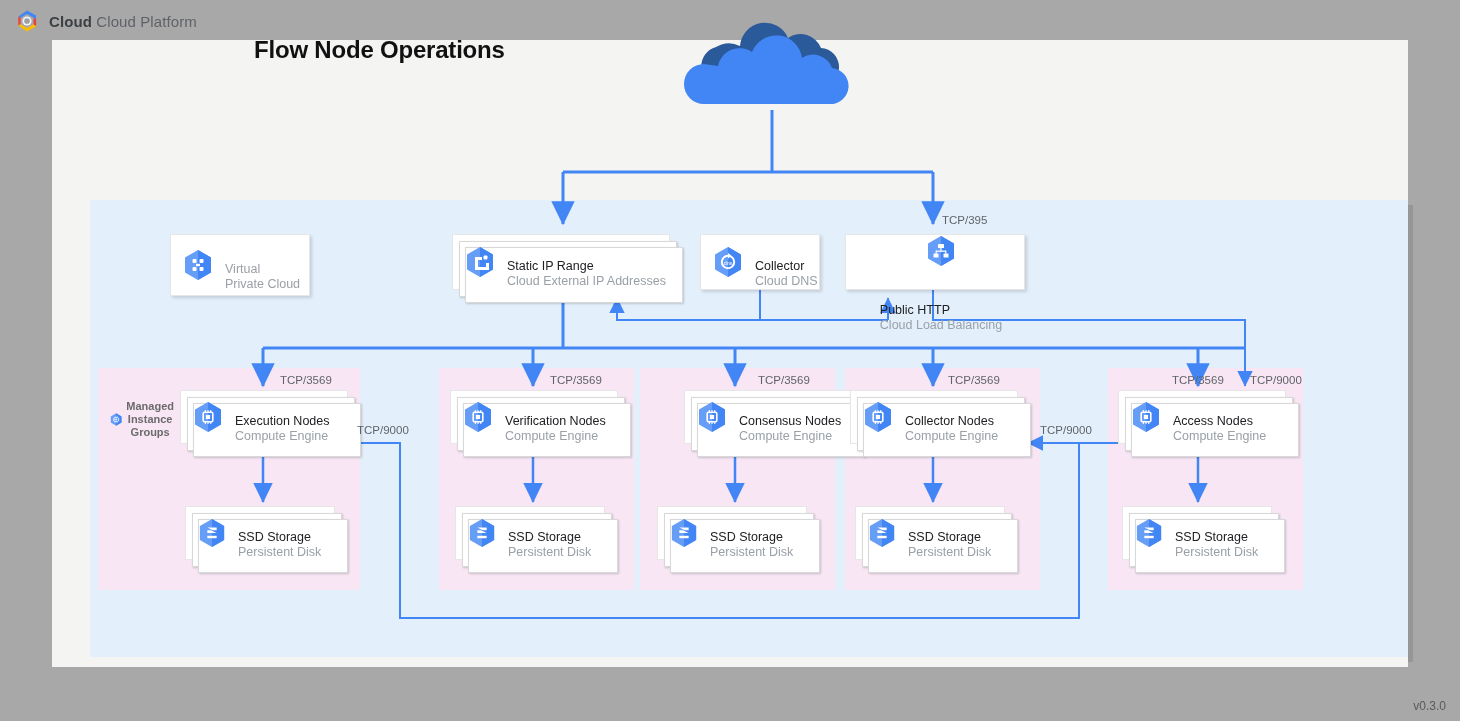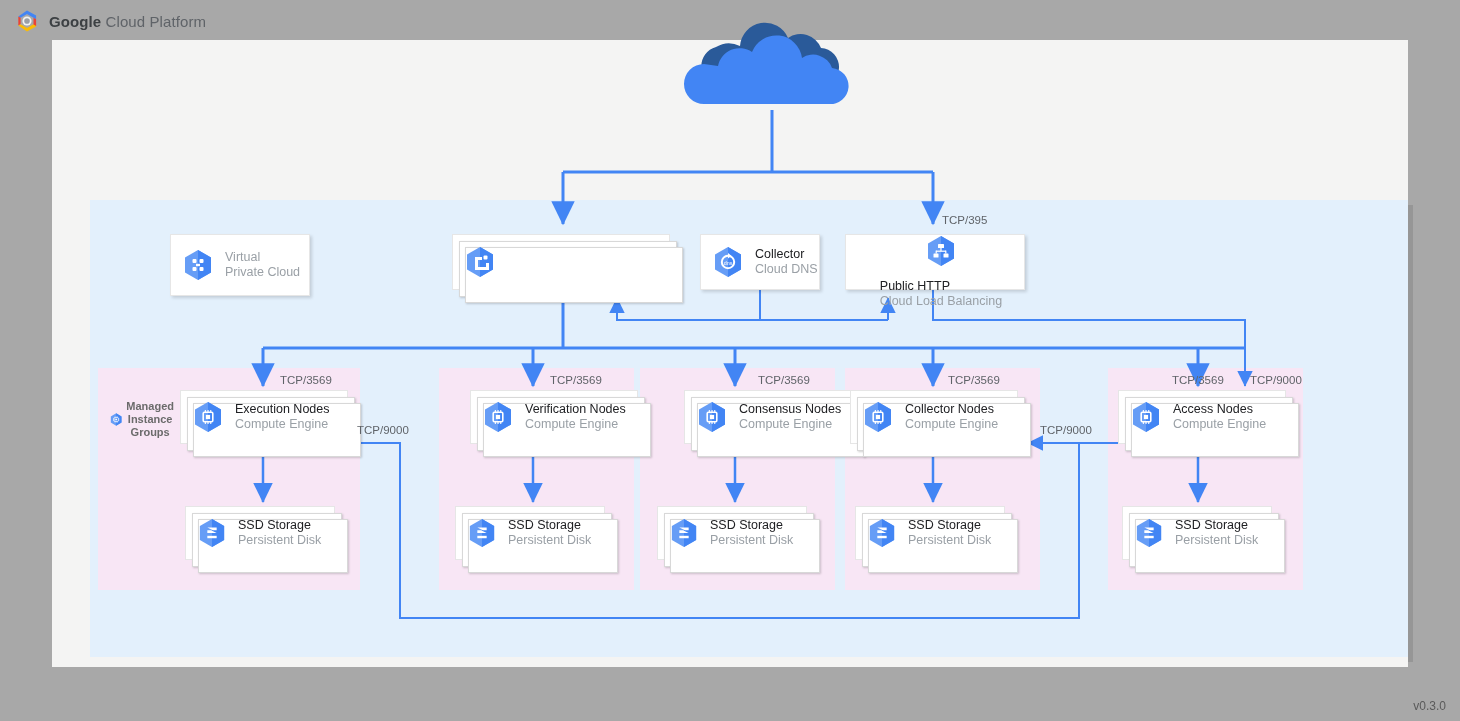--- a/index.html
+++ b/index.html
@@ -81,21 +81,21 @@
     left: 6px; top: 6px; width: 100%; height: 100%;
     box-shadow: 1px 1px 2px rgba(0,0,0,.18);
   }
   .card.stacked::after {
     left: 12px; top: 12px; width: 100%; height: 100%;
     box-shadow: 1px 1px 2px rgba(0,0,0,.18);
   }
   .card.flat { box-shadow: 2px 2px 3px rgba(0,0,0,.14); }
 
   .card-txt { display: flex; flex-direction: column; justify-content: center; line-height: 1.22; }
-  .card-title { font-size: 12.5px; color: #202124; white-space: nowrap; }
+  .card-title { font-size: 12.5px; color: #202124; white-space: nowrap; margin-top: 24px; }
   .card-sub   { font-size: 12.5px; color: #9aa0a6; white-space: nowrap; }
   .card.muted .card-title { color: #9aa0a6; }
 
   .hex { flex: 0 0 auto; display: block; }
 
   
   .mig {
     position: absolute; width: 64px;
     display: flex; align-items: center; gap: 4px;
     z-index: 4;
@@ -123,27 +123,28 @@
   <div class="gcp-brand">
     <svg class="gcp-logo" viewBox="0 0 24 24">
       <path d="M12 1.6 21 6.8v10.4L12 22.4 3 17.2V6.8z" fill="none"></path>
       <path d="M12 2.2 20.4 7v3.4L12 5.6 6.1 9 4 7.8z" fill="#4285f4"></path>
       <path d="M4 7.8 6.1 9v6L4 16.2z" fill="#ea4335"></path>
       <path d="M4 16.2 6.1 15 12 18.4l8.4-4.8v3.4L12 21.8z" fill="#fbbc05"></path>
       <path d="M20.4 10.4v6.2L18 15.2V9z" fill="#ea4335"></path>
       <circle cx="12" cy="12" r="4.2" fill="#f1f3f4"></circle>
       <circle cx="12" cy="12" r="2.6" fill="#9aa0a6"></circle>
     </svg>
-    <div class="gcp-text"><b>Google</b><span> Cloud Platform</span></div>
+    <div class="gcp-text"><b>Cloud</b><span> Cloud Platform</span></div>
   </div>
 
   <div class="version">v0.3.0</div>
 
   <div class="canvas"></div>
 
+  <div class="diagram-title">Flow Node Operations</div>
 
   <div class="vpc-region"></div>
 
   <div class="grp" style="left:98px;  top:368px; width:262px; height:222px;"></div>
   <div class="grp" style="left:439px; top:368px; width:195px; height:222px;"></div>
   <div class="grp" style="left:640px; top:368px; width:195px; height:222px;"></div>
   <div class="grp" style="left:845px; top:368px; width:195px; height:222px;"></div>
   <div class="grp" style="left:1108px;top:368px; width:195px; height:222px;"></div>
 
   <svg class="edges under">
@@ -222,20 +223,24 @@
     </div>
   </div>
 
   <div class="card stacked" style="left:452px;top:234px;width:218px;height:56px;">
     <svg class="hex" width="30" height="32" viewBox="0 0 30 32">
       <path d="M15 1 28 8.5v15L15 31 2 23.5v-15z" fill="#669df6"></path>
       <path d="M15 1 28 8.5v15L15 31z" fill="#4285f4"></path>
       <path d="M10 11h7v3h-4v7h8v-4h3v7H10z" fill="#fff"></path>
       <rect x="18.5" y="9.5" width="4" height="4" rx="1" fill="#fff"></rect>
     </svg>
+    <div class="card-txt">
+      <span class="card-title">Static IP Range</span>
+      <span class="card-sub">Cloud External IP Addresses</span>
+    </div>
   </div>
 
   <div class="card flat" style="left:700px;top:234px;width:120px;height:56px;">
     <svg class="hex" width="30" height="32" viewBox="0 0 30 32">
       <path d="M15 1 28 8.5v15L15 31 2 23.5v-15z" fill="#669df6"></path>
       <path d="M15 1 28 8.5v15L15 31z" fill="#4285f4"></path>
       <circle cx="15" cy="16" r="6.2" fill="none" stroke="#fff" stroke-width="2"></circle>
       <path d="M15 9.8V7l3.4 2.8L15 12.6z" fill="#fff"></path>
       <text x="15" y="18.6" font-size="5.4" fill="#fff" text-anchor="middle" font-family="Liberation Sans, sans-serif">dns</text>
     </svg>
@@ -305,21 +310,21 @@
           <rect x="14.5" y="20.6" width="1.1" height="2.4"></rect>
           <rect x="17.2" y="20.6" width="1.1" height="2.4"></rect>
         </g>
     </svg>
     <div class="card-txt">
       <span class="card-title">Execution Nodes</span>
       <span class="card-sub">Compute Engine</span>
     </div>
   </div>
 
-  <div class="card stacked" style="left:470px;top:390px;width:168px;height:54px;">
+  <div class="card stacked" style="left:450px;top:390px;width:168px;height:54px;">
     <svg class="hex" width="30" height="32" viewBox="0 0 30 32">
       <path d="M15 1 28 8.5v15L15 31 2 23.5v-15z" fill="#669df6"></path>
         <path d="M15 1 28 8.5v15L15 31z" fill="#4285f4"></path>
       <rect x="10.2" y="11.2" width="9.6" height="9.6" rx="1.2" fill="none" stroke="#fff" stroke-width="1.6"></rect>
       <rect x="12.9" y="13.9" width="4.2" height="4.2" fill="#fff"></rect>
       <g fill="#fff">
           <rect x="11.8" y="9" width="1.1" height="2.4"></rect>
           <rect x="14.5" y="9" width="1.1" height="2.4"></rect>
           <rect x="17.2" y="9" width="1.1" height="2.4"></rect>
           <rect x="11.8" y="20.6" width="1.1" height="2.4"></rect>

